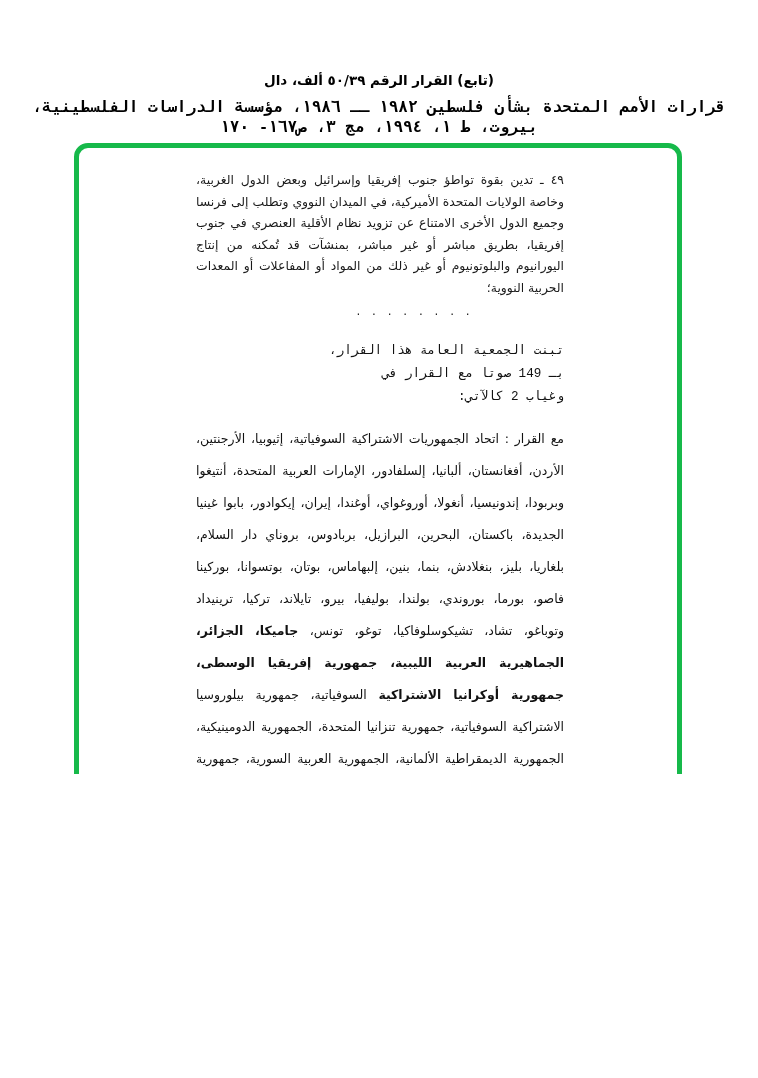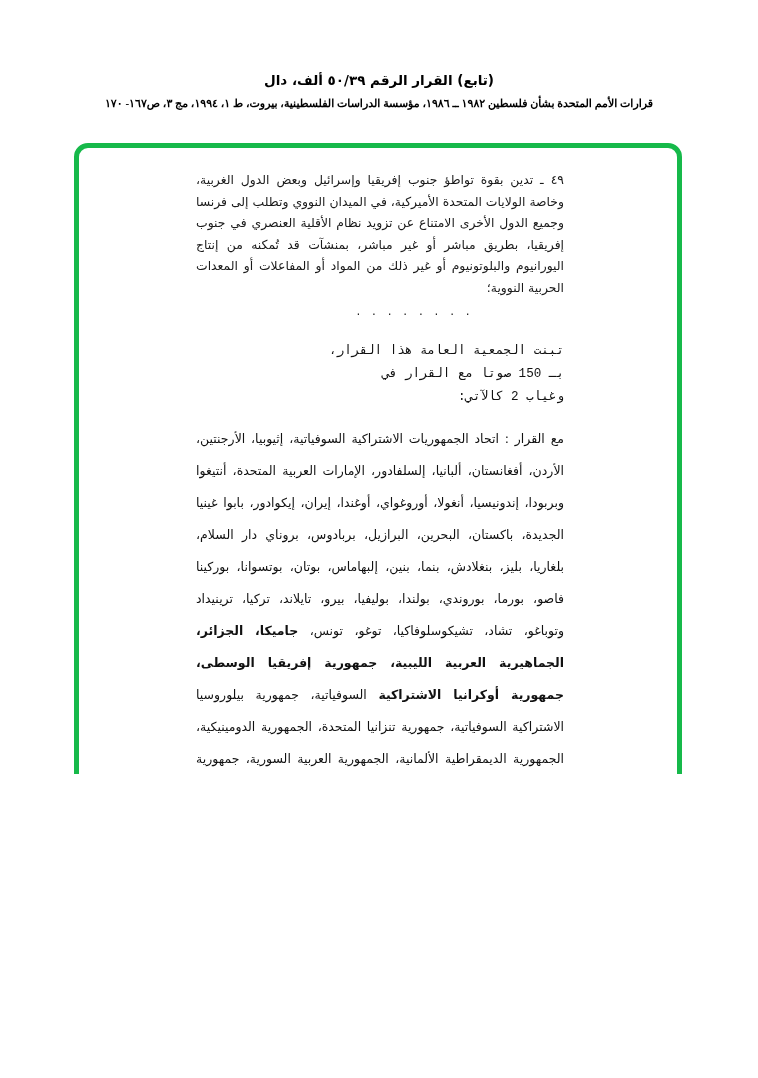--- a/index.html
+++ b/index.html
@@ -25,22 +25,22 @@
   .header-title {
     font-family: "DejaVu Sans", sans-serif;
     font-size: 13.5px;
     font-weight: bold;
     color: #000;
     direction: rtl;
     letter-spacing: 0px;
   }
   .header-source {
     margin-top: 9px;
-    font-family: Liberation Serif, serif;
-    font-size: 11px;
+    font-family: Liberation Mono, monospace;
+    font-size: 16px;
     font-weight: bold;
     color: #000;
     direction: rtl;
   }
   .frame {
     position: absolute;
     top: 143px;
     left: 74px;
     width: 608px;
     height: 858px;
@@ -124,21 +124,21 @@
   <div class="frame"></div>
 
   <div class="content">
 
     <p class="para faint">٤٩ ـ تدين بقوة تواطؤ جنوب إفريقيا وإسرائيل وبعض الدول الغربية، وخاصة الولايات المتحدة الأميركية، في الميدان النووي وتطلب إلى فرنسا وجميع الدول الأخرى الامتناع عن تزويد نظام الأقلية العنصري في جنوب إفريقيا، بطريق مباشر أو غير مباشر، بمنشآت قد تُمكنه من إنتاج اليورانيوم والبلوتونيوم أو غير ذلك من المواد أو المفاعلات أو المعدات الحربية النووية؛</p>
 
     <div class="dots">. . . . . . . .</div>
 
     <div class="block-adopted">
       <div class="line">تبنت الجمعية العامة هذا القرار،</div>
-      <div class="line">بـ 150 صوتا مع القرار في</div>
+      <div class="line">بـ 149 صوتا مع القرار في</div>
       <div class="line">وغياب 2 كالآتي:</div>
     </div>
 
     <div class="favour">
       <span class="favour-head">مع القرار :</span>
       <span>اتحاد الجمهوريات الاشتراكية السوفياتية، إثيوبيا، الأرجنتين، الأردن، أفغانستان، ألبانيا، إلسلفادور، الإمارات العربية المتحدة، أنتيغوا وبربودا، إندونيسيا، أنغولا، أوروغواي، أوغندا، إيران، إيكوادور، بابوا غينيا الجديدة، باكستان، البحرين، البرازيل، بربادوس، بروناي دار السلام، بلغاريا، بليز، بنغلادش، بنما، بنين، إلبهاماس، بوتان، بوتسوانا، بوركينا فاصو، بورما، بوروندي، بولندا، بوليفيا، بيرو، تايلاند، تركيا، ترينيداد وتوباغو، تشاد، تشيكوسلوفاكيا، توغو، تونس، </span><span class="bold">جاميكا، الجزائر، الجماهيرية العربية الليبية، جمهورية إفريقيا الوسطى، جمهورية أوكرانيا الاشتراكية</span><span> السوفياتية، جمهورية بيلوروسيا الاشتراكية السوفياتية، جمهورية تنزانيا المتحدة، الجمهورية الدومينيكية، الجمهورية الديمقراطية الألمانية، الجمهورية العربية السورية، جمهورية لاو الديمقراطية الشعبية، جيبوتي، دومينيكا، الرأس الأخضر، رواندا، رومانيا، زامبيا، زائير، زيمبابوي، ساموا، سانت فنسنت، سانت لوسيا،</span>
     </div>
 
   </div>
 

